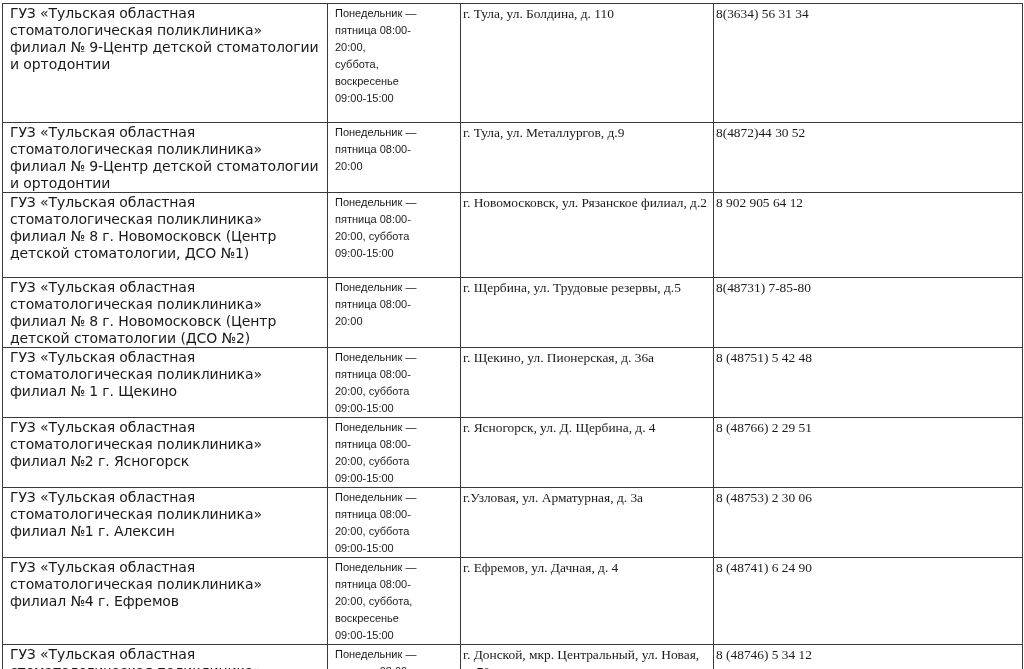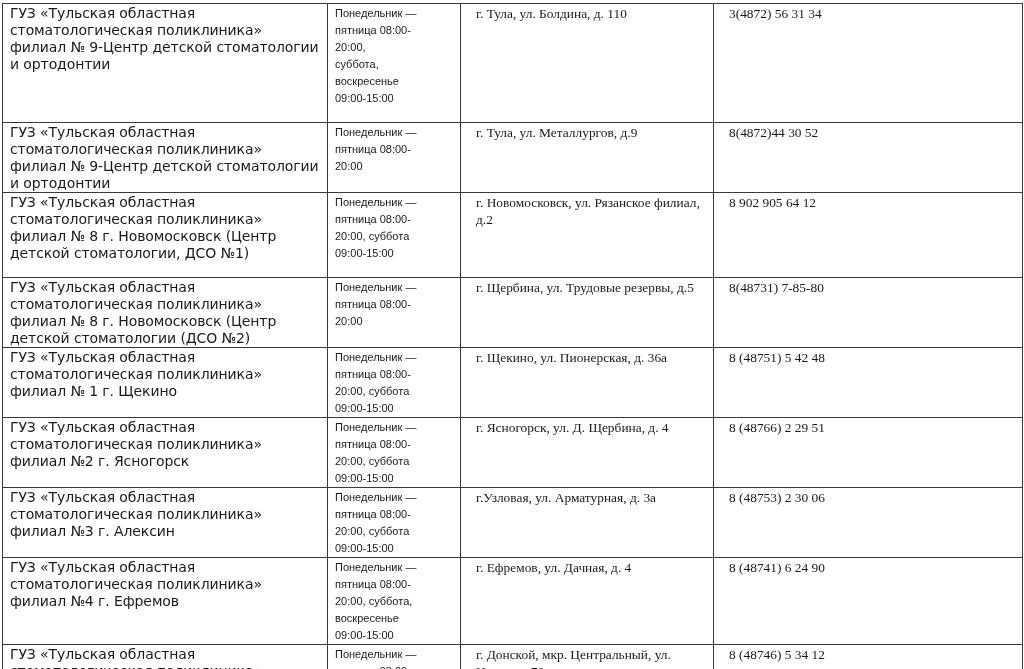--- a/index.html
+++ b/index.html
@@ -39,21 +39,21 @@
     }
     .doc-table td.hours-cell {
       font-family: Liberation Sans, sans-serif;
       font-size: 11px;
       margin-left: 26px;
     }
     .doc-table td.addr-cell,
     .doc-table td.phone-cell {
       font-family: "Liberation Serif", "DejaVu Serif", serif;
       font-size: 13.4px;
-      padding-left: 15px;
+      padding-left: 2px;
     }
     col.c1 { width: 325px; }
     col.c2 { width: 133px; }
     col.c3 { width: 253px; }
     col.c4 { width: 309px; }
   </style>
 </head>
 <body>
 
 <table class="doc-table">
@@ -66,21 +66,21 @@
   <tbody>
     <tr style="height: 119px;">
       <td class="name-cell">ГУЗ «Тульская областная стоматологическая поликлиника» филиал № 9-Центр детской стоматологии и ортодонтии</td>
       <td class="hours-cell">Понедельник —
 пятница  08:00-
 20:00,
 суббота,
 воскресенье
 09:00-15:00</td>
       <td class="addr-cell">г. Тула, ул. Болдина,  д. 110</td>
-      <td class="phone-cell">3(4872) 56 31 34</td>
+      <td class="phone-cell">8(3634) 56 31 34</td>
     </tr>
     <tr style="height: 51px;">
       <td class="name-cell">ГУЗ «Тульская областная стоматологическая поликлиника» филиал № 9-Центр детской стоматологии и ортодонтии</td>
       <td class="hours-cell">Понедельник —
 пятница  08:00-
 20:00</td>
       <td class="addr-cell">г. Тула, ул. Металлургов, д.9</td>
       <td class="phone-cell">8(4872)44 30 52</td>
     </tr>
     <tr style="height: 85px;">
@@ -112,21 +112,21 @@
     <tr style="height: 69px;">
       <td class="name-cell">ГУЗ «Тульская областная стоматологическая поликлиника» филиал №2 г. Ясногорск</td>
       <td class="hours-cell">Понедельник —
 пятница  08:00-
 20:00, суббота
 09:00-15:00</td>
       <td class="addr-cell">г. Ясногорск, ул. Д. Щербина, д. 4</td>
       <td class="phone-cell">8 (48766) 2 29 51</td>
     </tr>
     <tr style="height: 68px;">
-      <td class="name-cell">ГУЗ «Тульская областная стоматологическая поликлиника» филиал №3 г. Алексин</td>
+      <td class="name-cell">ГУЗ «Тульская областная стоматологическая поликлиника» филиал №1 г. Алексин</td>
       <td class="hours-cell">Понедельник —
 пятница  08:00-
 20:00, суббота
 09:00-15:00</td>
       <td class="addr-cell">г.Узловая, ул. Арматурная, д. 3а</td>
       <td class="phone-cell">8 (48753) 2 30 06</td>
     </tr>
     <tr style="height: 85px;">
       <td class="name-cell">ГУЗ «Тульская областная стоматологическая поликлиника» филиал №4 г. Ефремов</td>
       <td class="hours-cell">Понедельник —

